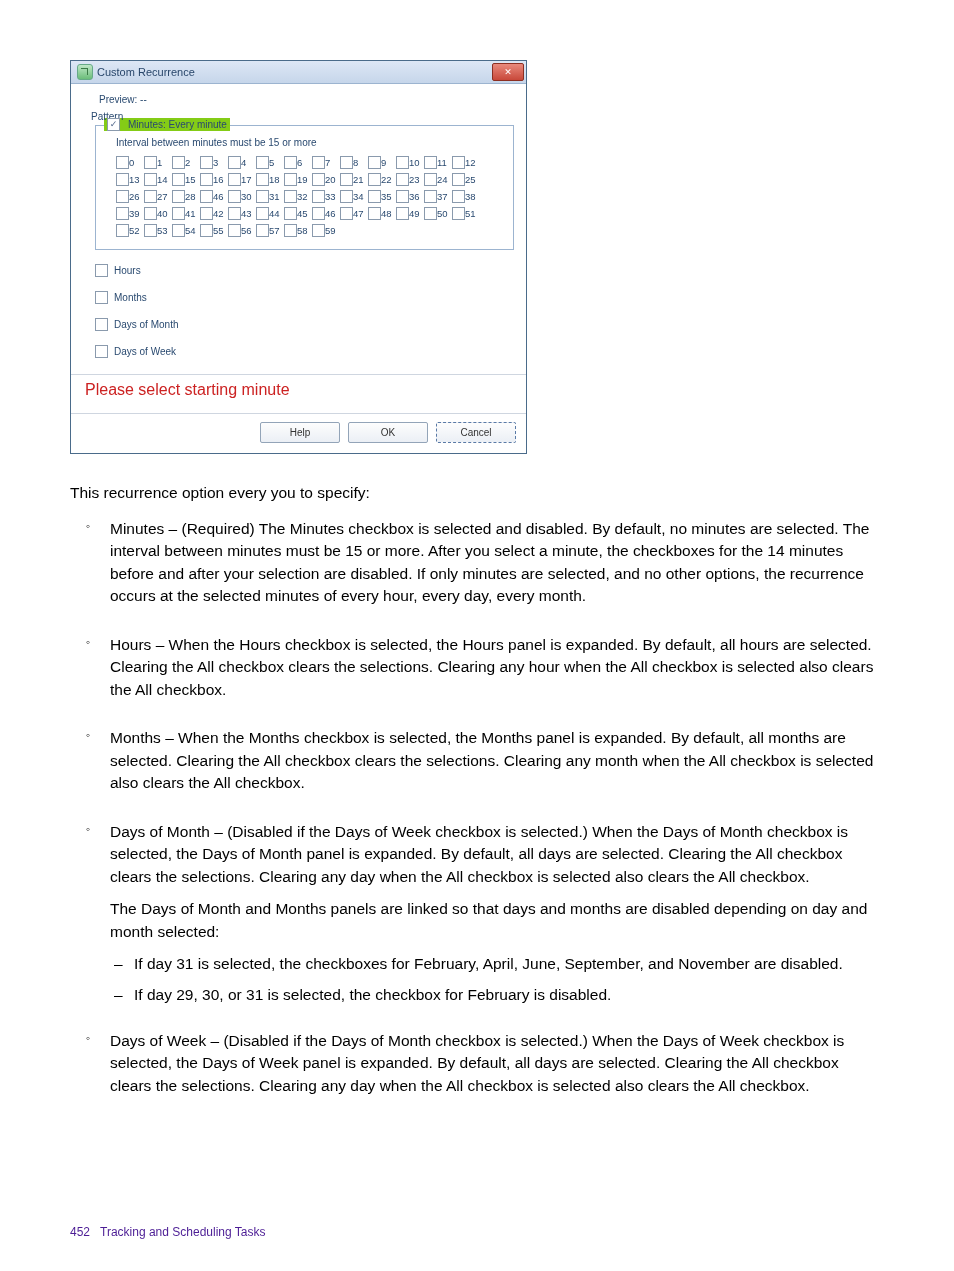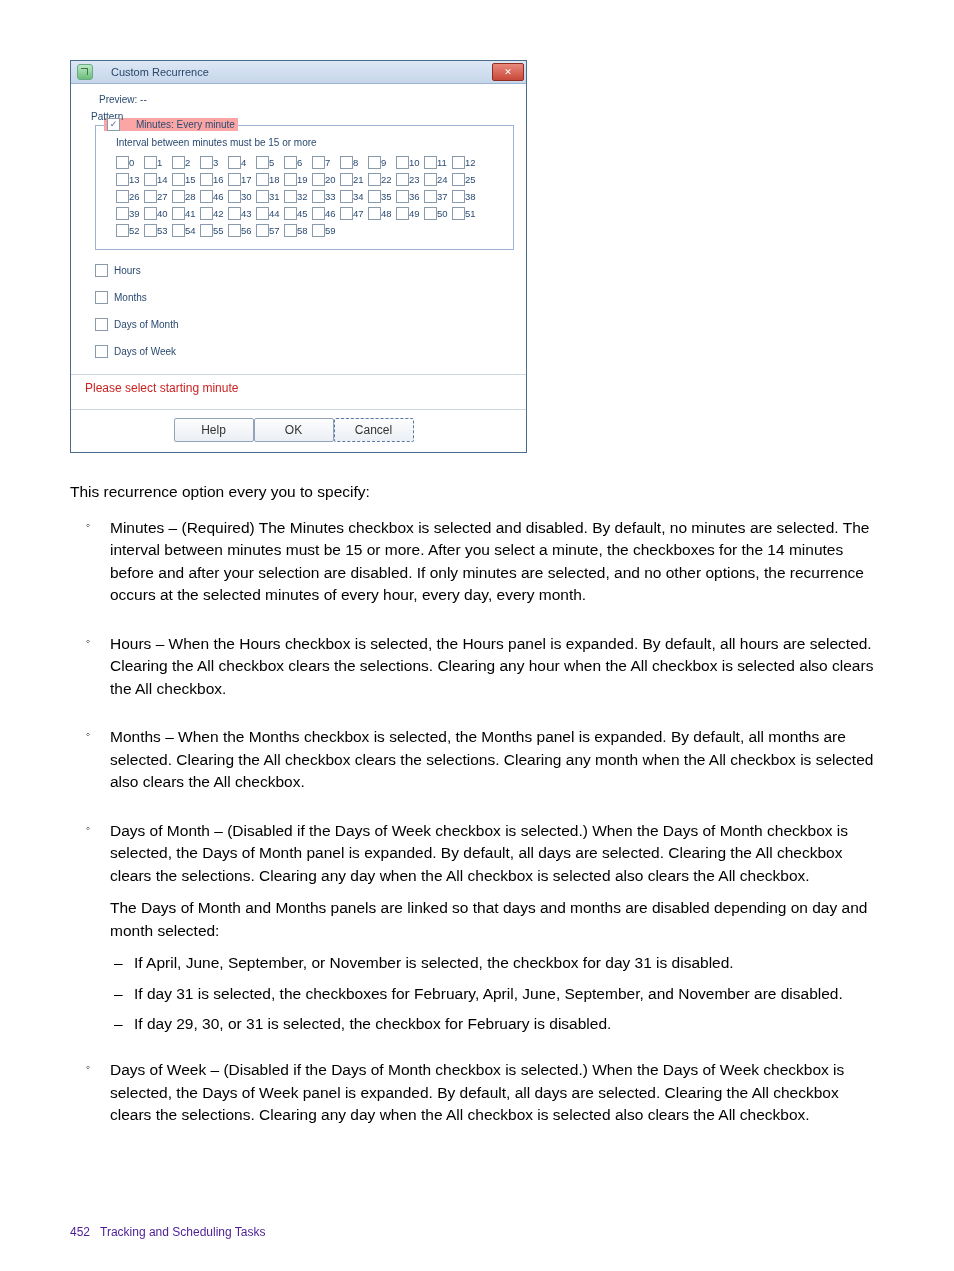--- a/index.html
+++ b/index.html
@@ -1,37 +1,37 @@
 <!DOCTYPE html>
 <html><head>
 <meta charset="utf-8">
 <style>
 html,body{margin:0;padding:0;background:#fff;font-family:Arial,Helvetica,sans-serif;color:#000}
 .page{width:954px;min-height:1271px;box-sizing:border-box;padding:60px 70px 40px 70px;position:relative}
 
 .dlg{width:455px;border:1px solid #4a6b8a;background:#fff;margin:0 0 30px 0}
 .dlg-titlebar{height:22px;background:linear-gradient(#dde7f5,#c6d6ea);border-bottom:1px solid #9cb4d0;display:flex;align-items:center;justify-content:space-between;padding:0 2px 0 6px;font-size:11px;color:#28466a}
-.dlg-titlebar .left{display:flex;align-items:center;gap:18px}
+.dlg-titlebar .left{display:flex;align-items:center;gap:4px}
 .title-icon{width:14px;height:14px;border:1px solid #6a8;border-radius:3px;background:linear-gradient(#bfe8c7,#6bbd7a);position:relative}
 .title-icon:after{content:"";position:absolute;left:3px;top:3px;width:6px;height:6px;border:1px solid #3a7a46;border-left:none;border-bottom:none;transform:rotate(0deg)}
 .close-btn{width:30px;height:16px;background:linear-gradient(#e98a7d,#c8483a);border:1px solid #8c2f22;border-radius:2px;color:#fff;font-size:9px;display:flex;align-items:center;justify-content:center}
 .dlg-body{padding:8px 12px 6px 20px;font-size:10px;color:#2a4a70}
 .preview-line{margin:2px 0 6px 8px}
 .pattern-lbl{margin:0 0 3px 0}
 .fieldset{border:1px solid #9cb4d0;padding:8px 8px 10px 8px;margin-left:4px}
-.fieldset-legend{background:#fca5a5;display:flex;align-items:center;gap:16px;margin:-16px 12px 6px 0;width:fit-content;padding:0 3px}
+.fieldset-legend{background:#84cc16;display:flex;align-items:center;gap:8px;margin:-16px 12px 6px 0;width:fit-content;padding:0 3px}
 .cb{width:11px;height:11px;border:1px solid #8a9aad;background:#fff;display:inline-flex;align-items:center;justify-content:center;font-size:9px;line-height:9px;color:#50668a;vertical-align:middle}
 .cb.checked:before{content:"\2713"}
 .interval{margin:2px 0 6px 12px}
 .minute-grid{display:flex;flex-wrap:wrap;margin-left:12px}
 .min-col{display:flex;align-items:center;width:28px;margin:2px 0;font-size:9.5px;color:#2a4a70}
 .opt-row{display:flex;align-items:center;gap:6px;margin:14px 0 0 4px;font-size:10px}
-.err{color:#c22;font-size:12px;padding:6px 10px 4px 14px;border-top:0}
+.err{color:#c22;font-size:16px;padding:6px 10px 4px 14px;border-top:0}
 hr.sep{border:none;border-top:1px solid #cfd6e0;margin:10px 0 0 0}
-.dlg-buttons{display:flex;justify-content:center;padding:8px 10px 10px 0;font-size:12px}
+.dlg-buttons{display:flex;justify-content:flex-end;gap:8px;padding:8px 10px 10px 0;font-size:10px}
 .btn{min-width:58px;padding:4px 10px;border:1px solid #93a4b8;background:linear-gradient(#fdfdfd,#ebeff5);border-radius:2px;text-align:center;color:#333}
 .btn.default{border:1px dashed #5a7aa6}
 
 .intro{font-size:15.5px;margin:12px 0 16px 0}
 ul.outer{list-style:none;padding:0;margin:0 0 0 10px}
 ul.outer>li{position:relative;padding:0 0 16px 30px;font-size:15.5px;line-height:1.45}
 ul.outer>li:before{content:"\25E6";position:absolute;left:6px;top:0;font-size:12px}
 ul.outer p{margin:0 0 10px 0}
 ul.inner{list-style:none;padding:0;margin:2px 0 0 2px}
 ul.inner>li{position:relative;padding:0 0 8px 22px}
@@ -344,21 +344,20 @@
     <li>
       <p><b>Hours</b><span> – </span><span>When the </span><b>Hours</b><span> checkbox is selected, the Hours panel is expanded. By default, all hours are selected. Clearing the </span><b>All</b><span> checkbox clears the selections. Clearing any hour when the </span><b>All</b><span> checkbox is selected also clears the </span><b>All</b><span> checkbox.</span></p>
     </li>
     <li>
       <p><b>Months</b><span> – </span><span>When the </span><b>Months</b><span> checkbox is selected, the Months panel is expanded. By default, all months are selected. Clearing the </span><b>All</b><span> checkbox clears the selections. Clearing any month when the </span><b>All</b><span> checkbox is selected also clears the </span><b>All</b><span> checkbox.</span></p>
     </li>
     <li>
       <p><b>Days of Month</b><span> – </span><span>(Disabled if the Days of Week checkbox is selected.) When the </span><b>Days of Month</b><span> checkbox is selected, the Days of Month panel is expanded. By default, all days are selected. Clearing the </span><b>All</b><span> checkbox clears the selections. Clearing any day when the </span><b>All</b><span> checkbox is selected also clears the </span><b>All</b><span> checkbox.</span></p>
       <p>The Days of Month and Months panels are linked so that days and months are disabled depending on day and month selected:</p>
       <ul class="inner">
-        <li>If April, June, September, or November is selected, the checkbox for day 31 is disabled.</li>
         <li>If day 31 is selected, the checkboxes for February, April, June, September, and November are disabled.</li>
         <li>If day 29, 30, or 31 is selected, the checkbox for February is disabled.</li>
       </ul>
     </li>
     <li>
       <p><b>Days of Week</b><span> – </span><span>(Disabled if the Days of Month checkbox is selected.) When the </span><b>Days of Week</b><span> checkbox is selected, the Days of Week panel is expanded. By default, all days are selected. Clearing the </span><b>All</b><span> checkbox clears the selections. Clearing any day when the </span><b>All</b><span> checkbox is selected also clears the </span><b>All</b><span> checkbox.</span></p>
     </li>
   </ul>
 
   <div class="footer">

